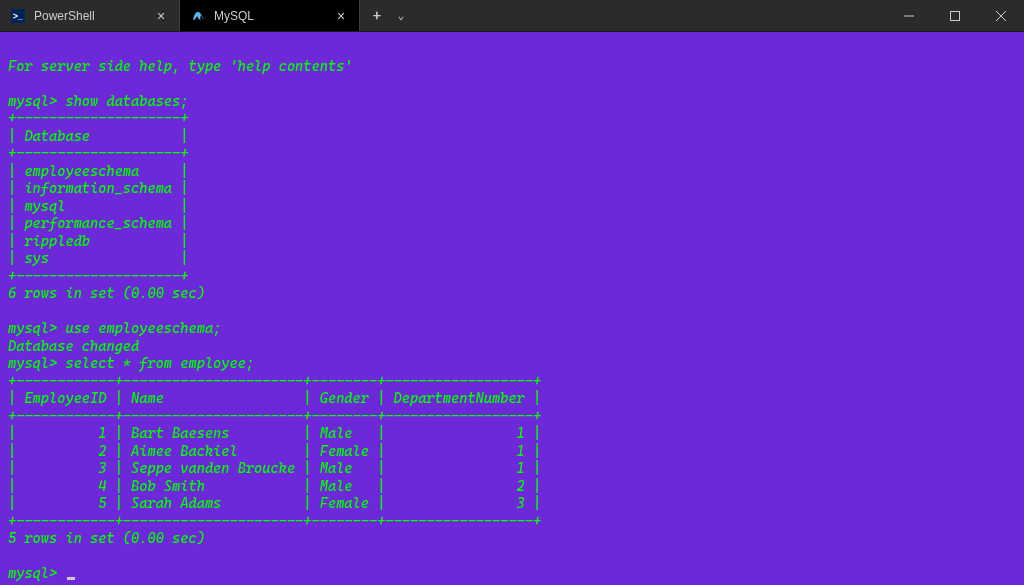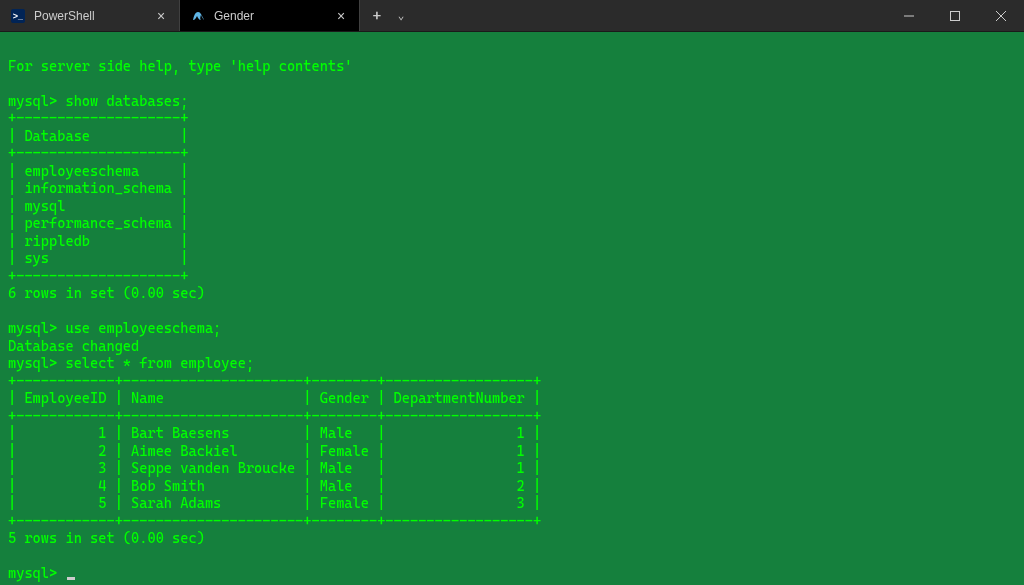--- a/index.html
+++ b/index.html
@@ -77,26 +77,27 @@
     .win-btn {
       width: 46px;
       display: flex;
       align-items: center;
       justify-content: center;
       color: #cccccc;
       font-family: 'Segoe UI', sans-serif;
     }
     .terminal {
       flex: 1;
-      background: #15803d;
+      background: #6d28d9;
       color: #00ff00;
       padding: 8px 8px;
       white-space: pre;
       line-height: 1.25;
       overflow: hidden;
+      font-style: italic;
     }
     .cursor {
       display: inline-block;
       width: 8px;
       height: 3px;
       background: #cccccc;
       vertical-align: baseline;
       margin-left: 2px;
       position: relative;
       top: 2px;
@@ -130,21 +131,21 @@
         </span>
       <span class="label">PowerShell</span>
       <span class="close">×</span>
     </div>
     <div class="tab active">
       <span class="icon mysql-icon">
         <svg width="16" height="16" viewBox="0 0 16 16">
             <path fill="#5fb4e5" d="M3 12c1-4 2-8 5-8 2 0 3 2 4 4 1 2 2 3 2 4-1-1-2-3-3-5-1 2-1 5 0 5-2 0-3-2-4-4-1 2-2 4-4 4z"></path>
           </svg>
       </span>
-      <span class="label">Gender</span>
+      <span class="label">MySQL</span>
       <span class="close">×</span>
     </div>
     <div class="tab-actions">
       <span>+</span>
       <span style="font-size:11px;">⌄</span>
     </div>
   </div>
   <div class="window-controls">
     <div class="win-btn">
       <svg width="10" height="10" viewBox="0 0 10 10">

